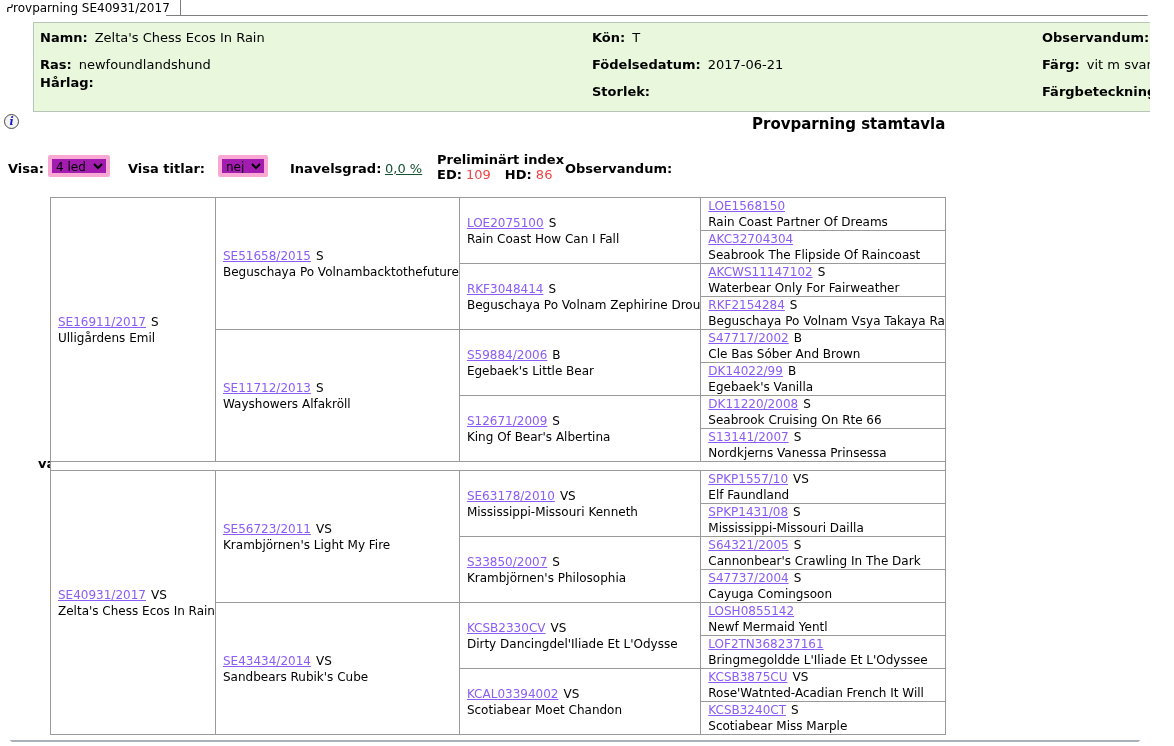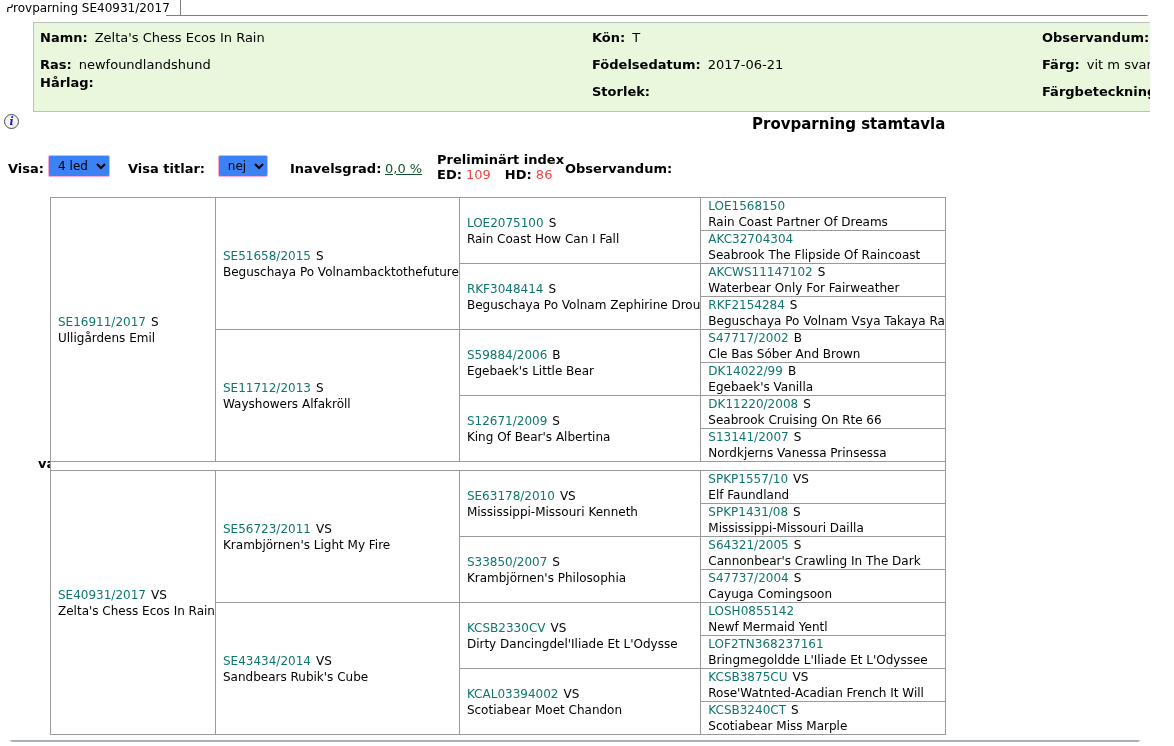--- a/index.html
+++ b/index.html
@@ -25,37 +25,37 @@
               border:1px solid #4a4a4a; border-radius:50%; background:#f4f4f4;
               font-family:"DejaVu Serif","Liberation Serif",serif; font-style:italic; font-weight:bold;
               font-size:11px; color:#1414cc; text-align:center; line-height:13px; cursor:pointer; }
 
   .sectitle { position:absolute; top:115px; left:752px; font-size:15px; font-weight:bold; white-space:nowrap; }
 
   
   .ctrl-label { position:absolute; font-size:13px; font-weight:bold; white-space:nowrap; }
   select { position:absolute; height:22px; font-size:12px;
            font-family:"DejaVu Sans","Liberation Sans",sans-serif;
-           border:1px solid #f9a8d4; background:#3b82f6; border-radius:2px;text-align:center; }
+           border:4px solid #f9a8d4; background:#a21caf; border-radius:2px; }
   .greenlink { position:absolute; font-size:13px; color:#14532d; text-decoration:underline; cursor:pointer; white-space:nowrap; }
   .prelim { position:absolute; left:437px; top:152px; font-size:13px; white-space:nowrap; }
   .prelim .line1 { font-weight:bold; }
   .bluev { color:#ef4444; }
   .prelim b { font-weight:bold; }
   .prelim .gap { display:inline-block; width:14px; }
 
   
   .valp { position:absolute; left:5px; top:456px; font-size:13px; font-weight:bold;margin-left:33px; }
   table.pedigree { position:absolute; left:50px; top:197px; border-collapse:collapse; table-layout:fixed; }
   table.pedigree td { border:1px solid #9a9a9a; background:#fff; vertical-align:middle;
                       padding:0 0 0 7px; font-size:12px; line-height:16px;
                       white-space:nowrap; overflow:hidden; }
   tr.r { height:33px; }
   td.bar { background:#000; border:1px solid #000; height:9px; padding:0; }
-  a.reg { color:#0f766e; cursor:pointer; }
+  a.reg { color:#8b5cf6; text-decoration:underline; cursor:pointer; }
   .sfx { margin-left:5px; }
 
   .bottomline { position:absolute; top:740px; left:0; width:1174px; height:2px; background:#a9b1ba; }
 </style>
 </head>
 <body>
 
 <div id="page">
 
   <div class="tabbar">

